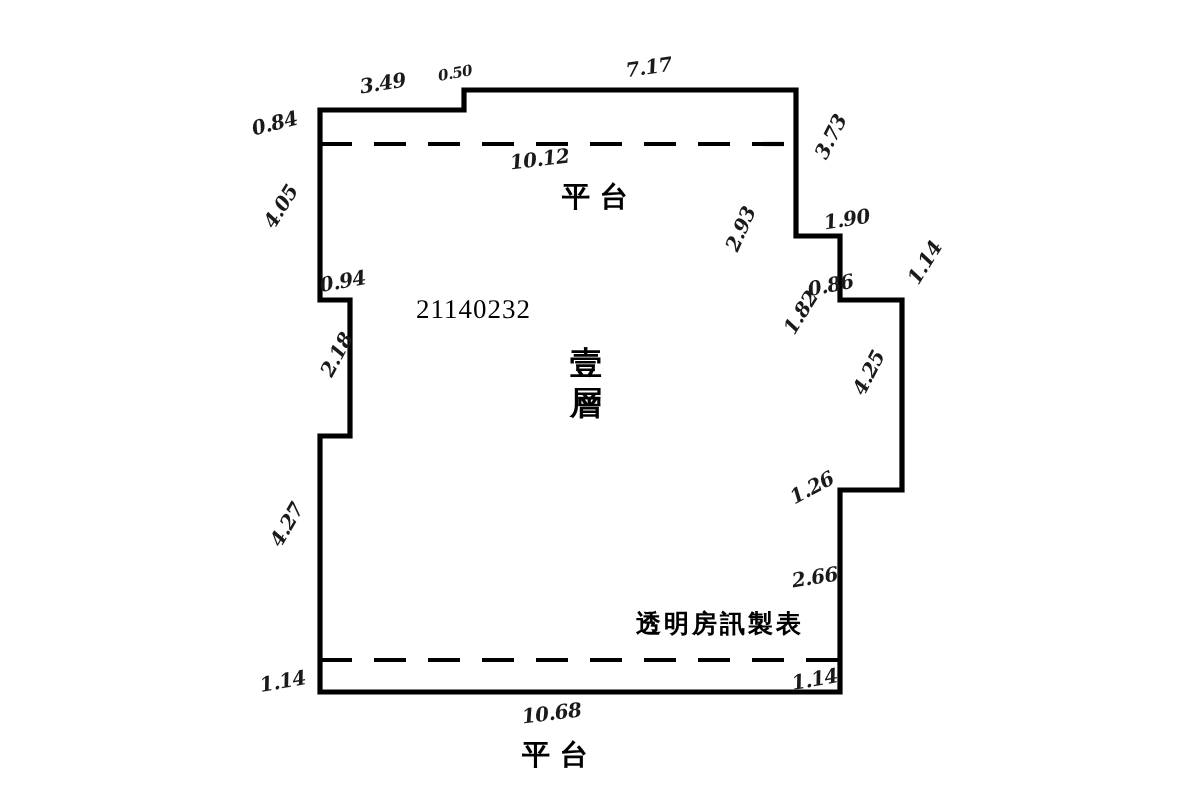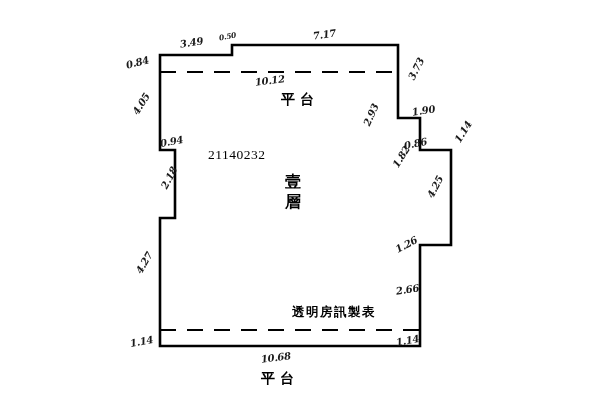--- a/index.html
+++ b/index.html
@@ -89,21 +89,21 @@
   </svg>
 
   <div class="lbl cjk plat" style="left:281px;top:52px;">平台</div>
 
   <div class="lbl cjk plat" style="left:261px;top:331px;">平台</div>
 
   <div class="lbl cjk floor" style="left:273px;top:172px;width:40px;">
     <span><div style="line-height: 1.25;">壹</div><div style="line-height: 1.25;">層</div></span>
   </div>
 
-  <div class="lbl cjk mark" style="left:292px;top:306px;">透明房訊製表</div>
+  <div class="lbl cjk mark" style="left:318px;top:306px;">透明房訊製表</div>
 
   <div class="serialblk" style="left:208px;top:103px;margin-top:44px;">
     <div>21140232</div>
   </div>
 
   <div class="lbl dim" style="left:126px;top:58px;transform:rotate(-14deg);">0.84</div>
 
   <div class="lbl dim" style="left:180px;top:38px;transform:rotate(-9deg);">3.49</div>
 
   <div class="lbl dim tiny" style="left:219px;top:33px;transform:rotate(-10deg);">0.50</div>

